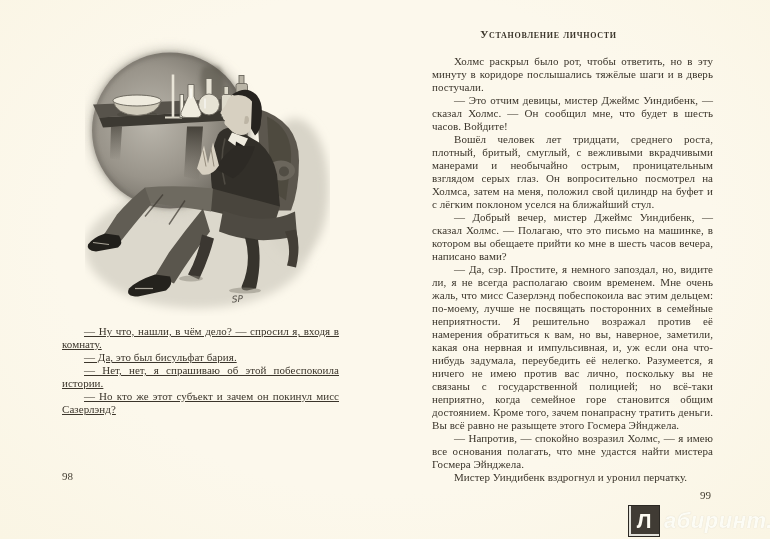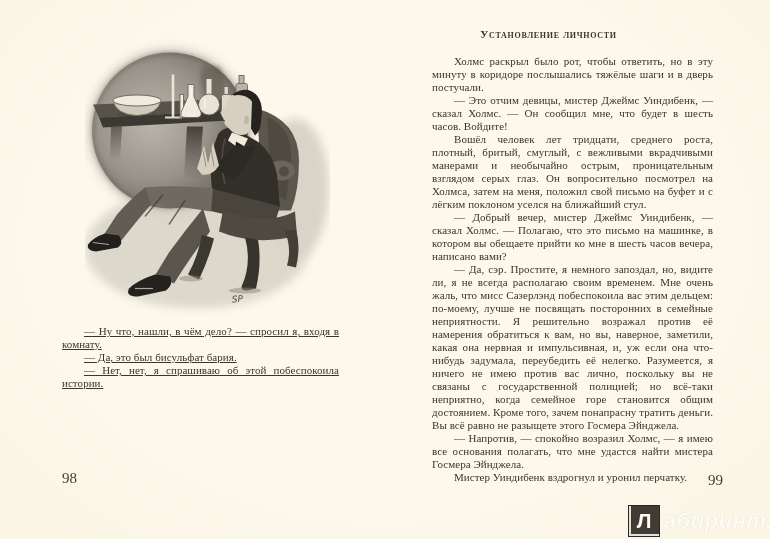--- a/index.html
+++ b/index.html
@@ -24,23 +24,23 @@
   #right-text{left:432px;top:55px;width:281px;}
   .chapter-header{
     position:absolute;left:408px;top:28px;width:281px;
     text-align:center;
     font-weight:bold;
     font-variant:small-caps;
     font-size:11px;
     letter-spacing:.7px;
     color:#3a342a;
   }
-  .pagenum{position:absolute;font-size:15px;color:#464034;}
+  .pagenum{position:absolute;font-size:11px;color:#464034;}
   #pagenum-left{left:62px;top:470px;}
-  #pagenum-right{left:700px;top:472px;width:23px;text-align:right;}
+  #pagenum-right{left:700px;top:489px;width:23px;}
   
   .illustration{position:absolute;left:85px;top:36px;width:245px;height:280px;}
   
   .watermark{position:absolute;left:628px;top:504px;height:34px;display:flex;align-items:center;}
   .wm-square{
     width:32px;height:32px;flex:0 0 auto;
     background:#403b34;
     box-shadow:inset 0 0 0 1px #2b2823, inset 3px -3px 0 0 rgba(255,255,248,.85);
     display:flex;align-items:center;justify-content:center;
     font-family:"Liberation Sans", sans-serif;
@@ -166,30 +166,31 @@
       <ellipse cx="106" cy="240" rx="12" ry="3" fill="#8a857a" opacity=".5"></ellipse>
     </g>
 
     <text x="147" y="264" font-size="9" font-style="italic" fill="#55514a" font-family="DejaVu Sans, sans-serif" transform="rotate(-4 147 264)">SP</text>
   </svg>
 
   <div id="left-text" class="textcol">
       <p class="para">— Ну что, нашли, в чём дело? — спросил я, входя в комнату.</p>
       <p class="para">— Да, это был бисульфат бария.</p>
       <p class="para">— Нет, нет, я спрашиваю об этой побеспокоила истории.</p>
+      <p class="para">— Но кто же этот субъект и зачем он покинул мисс Сазерлэнд?</p>
     </div>
 
   <div id="pagenum-left" class="pagenum">98</div>
 
   <div class="chapter-header">Установление личности</div>
 
   <div id="right-text" class="textcol">
       <p class="para">Холмс раскрыл было рот, чтобы ответить, но в эту минуту в коридоре послышались тяжёлые шаги и в дверь постучали.</p>
       <p class="para">— Это отчим девицы, мистер Джеймс Уиндибенк, — сказал Холмс. — Он сообщил мне, что будет в шесть часов. Войдите!</p>
-      <p class="para">Вошёл человек лет тридцати, среднего роста, плотный, бритый, смуглый, с вежливыми вкрадчивыми манерами и необычайно острым, проницательным взглядом серых глаз. Он вопросительно посмотрел на Холмса, затем на меня, положил свой письмо на буфет и с лёгким поклоном уселся на ближайший стул.</p>
+      <p class="para">Вошёл человек лет тридцати, среднего роста, плотный, бритый, смуглый, с вежливыми вкрадчивыми манерами и необычайно острым, проницательным взглядом серых глаз. Он вопросительно посмотрел на Холмса, затем на меня, положил свой цилиндр на буфет и с лёгким поклоном уселся на ближайший стул.</p>
       <p class="para">— Добрый вечер, мистер Джеймс Уиндибенк, — сказал Холмс. — Полагаю, что это письмо на машинке, в котором вы обещаете прийти ко мне в шесть часов вечера, написано вами?</p>
       <p class="para">— Да, сэр. Простите, я немного запоздал, но, видите ли, я не всегда располагаю своим временем. Мне очень жаль, что мисс Сазерлэнд побеспокоила вас этим дельцем: по-моему, лучше не посвящать посторонних в семейные неприятности. Я решительно возражал против её намерения обратиться к вам, но вы, наверное, заметили, какая она нервная и импульсивная, и, уж если она что-нибудь задумала, переубедить её нелегко. Разумеется, я ничего не имею против вас лично, поскольку вы не связаны с государственной полицией; но всё-таки неприятно, когда семейное горе становится общим достоянием. Кроме того, зачем понапрасну тратить деньги. Вы всё равно не разыщете этого Госмера Эйнджела.</p>
       <p class="para">— Напротив, — спокойно возразил Холмс, — я имею все основания полагать, что мне удастся найти мистера Госмера Эйнджела.</p>
       <p class="para">Мистер Уиндибенк вздрогнул и уронил перчатку.</p>
     </div>
 
   <div id="pagenum-right" class="pagenum">99</div>
 
   <div class="watermark">
     <div class="wm-square">Л</div>

